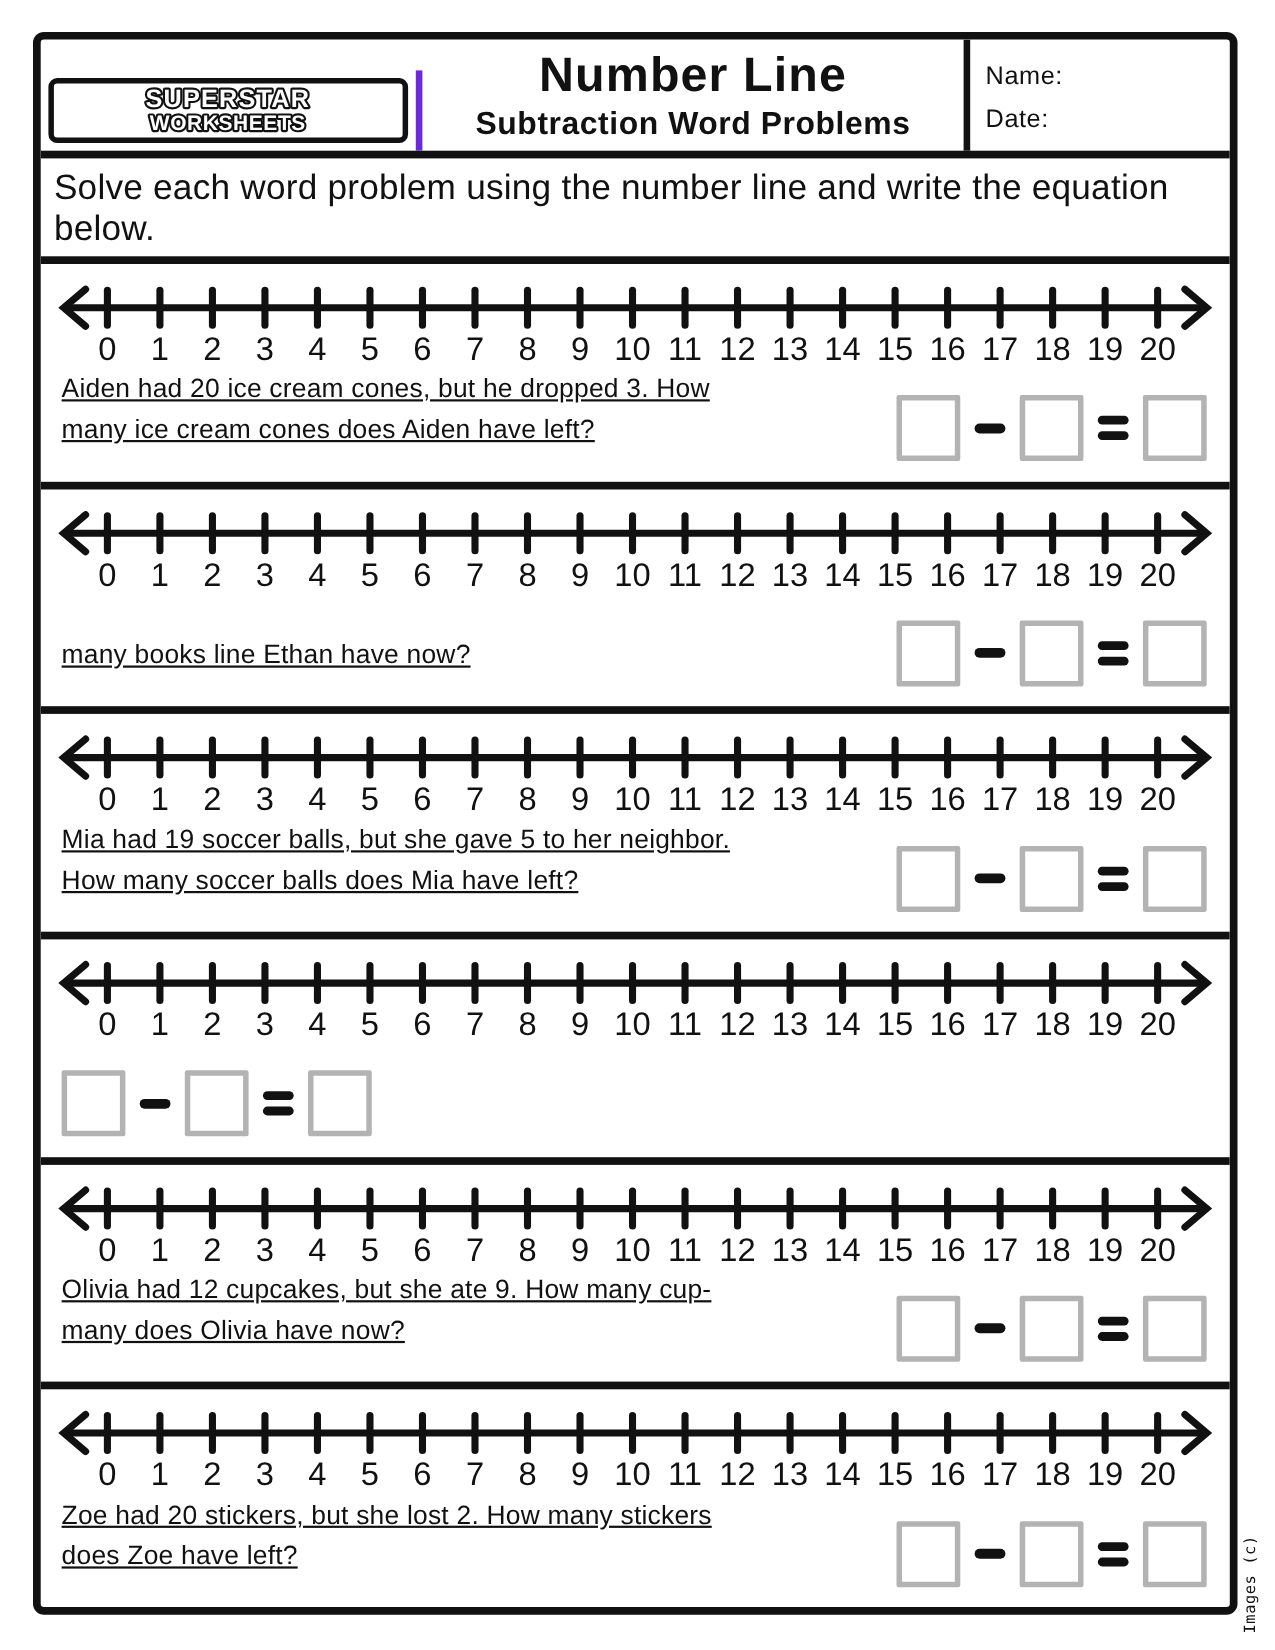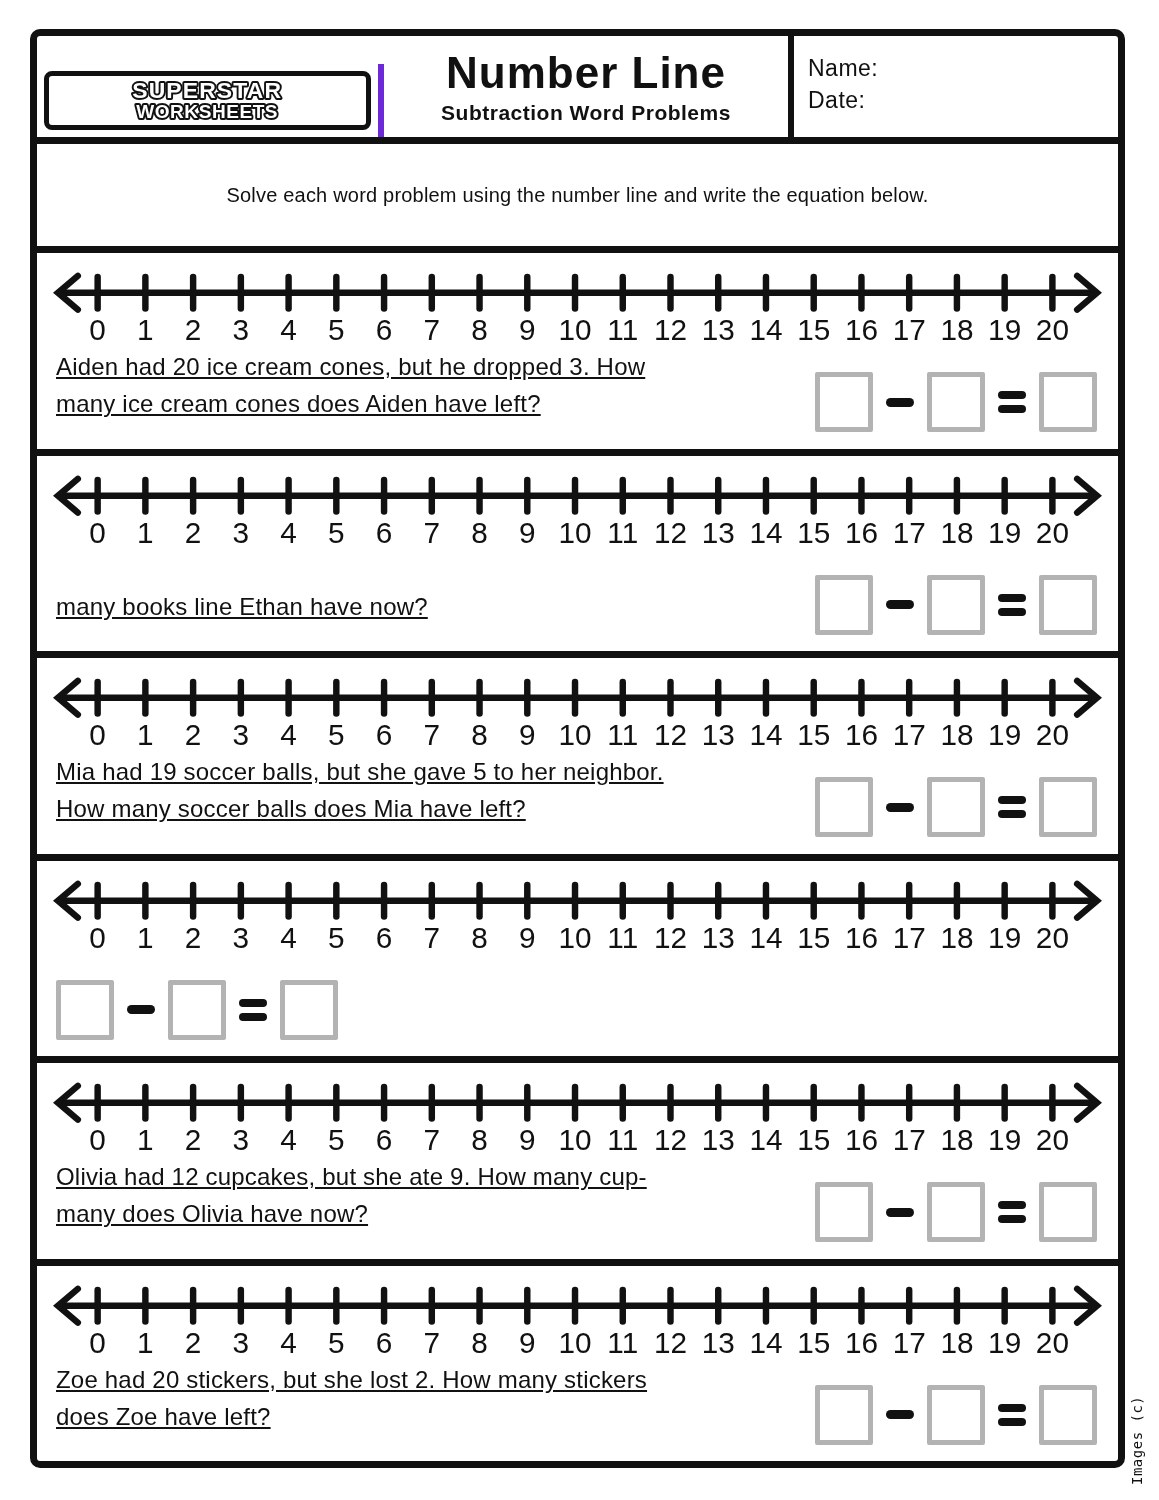--- a/index.html
+++ b/index.html
@@ -45,37 +45,37 @@
   .logo-t1 { font-size: 41px; letter-spacing: 2px; }
   .logo-t2 { font-size: 34px; letter-spacing: 1px; }
 
   .title-cell {
     flex: 1; border-right: 6px solid #111;
     display: flex; flex-direction: column;
     align-items: center; justify-content: center;
     gap: 3px;
   }
   .title { font-size: 44px; font-weight: bold; letter-spacing: 1px; }
-  .subtitle { font-size: 21px; font-weight: bold; letter-spacing: 0.5px; }
+  .subtitle { font-size: 29px; font-weight: bold; letter-spacing: 0.5px; }
 
   .namedate-cell {
-    width: 324px; flex: none;
+    width: 236px; flex: none;
     padding: 14px 4px 16px 14px;
-    display: flex; flex-direction: column; 
+    display: flex; flex-direction: column; justify-content: space-between;
     font-size: 23px; letter-spacing: 0.5px;
   }
   .nd-row { display: flex; align-items: baseline; }
   .nd-row .fill { flex: 1; height: 26px; }
 
   
   .instructions {
-    height: 109px; flex: none;
+    height: 96px; flex: none;
     border-bottom: 7px solid #111;
     display: flex; align-items: center; justify-content: center;
-    font-size: 20px; letter-spacing: 0.2px;
+    font-size: 32px; letter-spacing: 0.2px;
     padding: 0 12px;
   }
 
   
   .section {
     flex: 1;
     border-bottom: 7px solid #111;
     padding: 10px 9px 0;
     display: flex; flex-direction: column;
     overflow: hidden;

